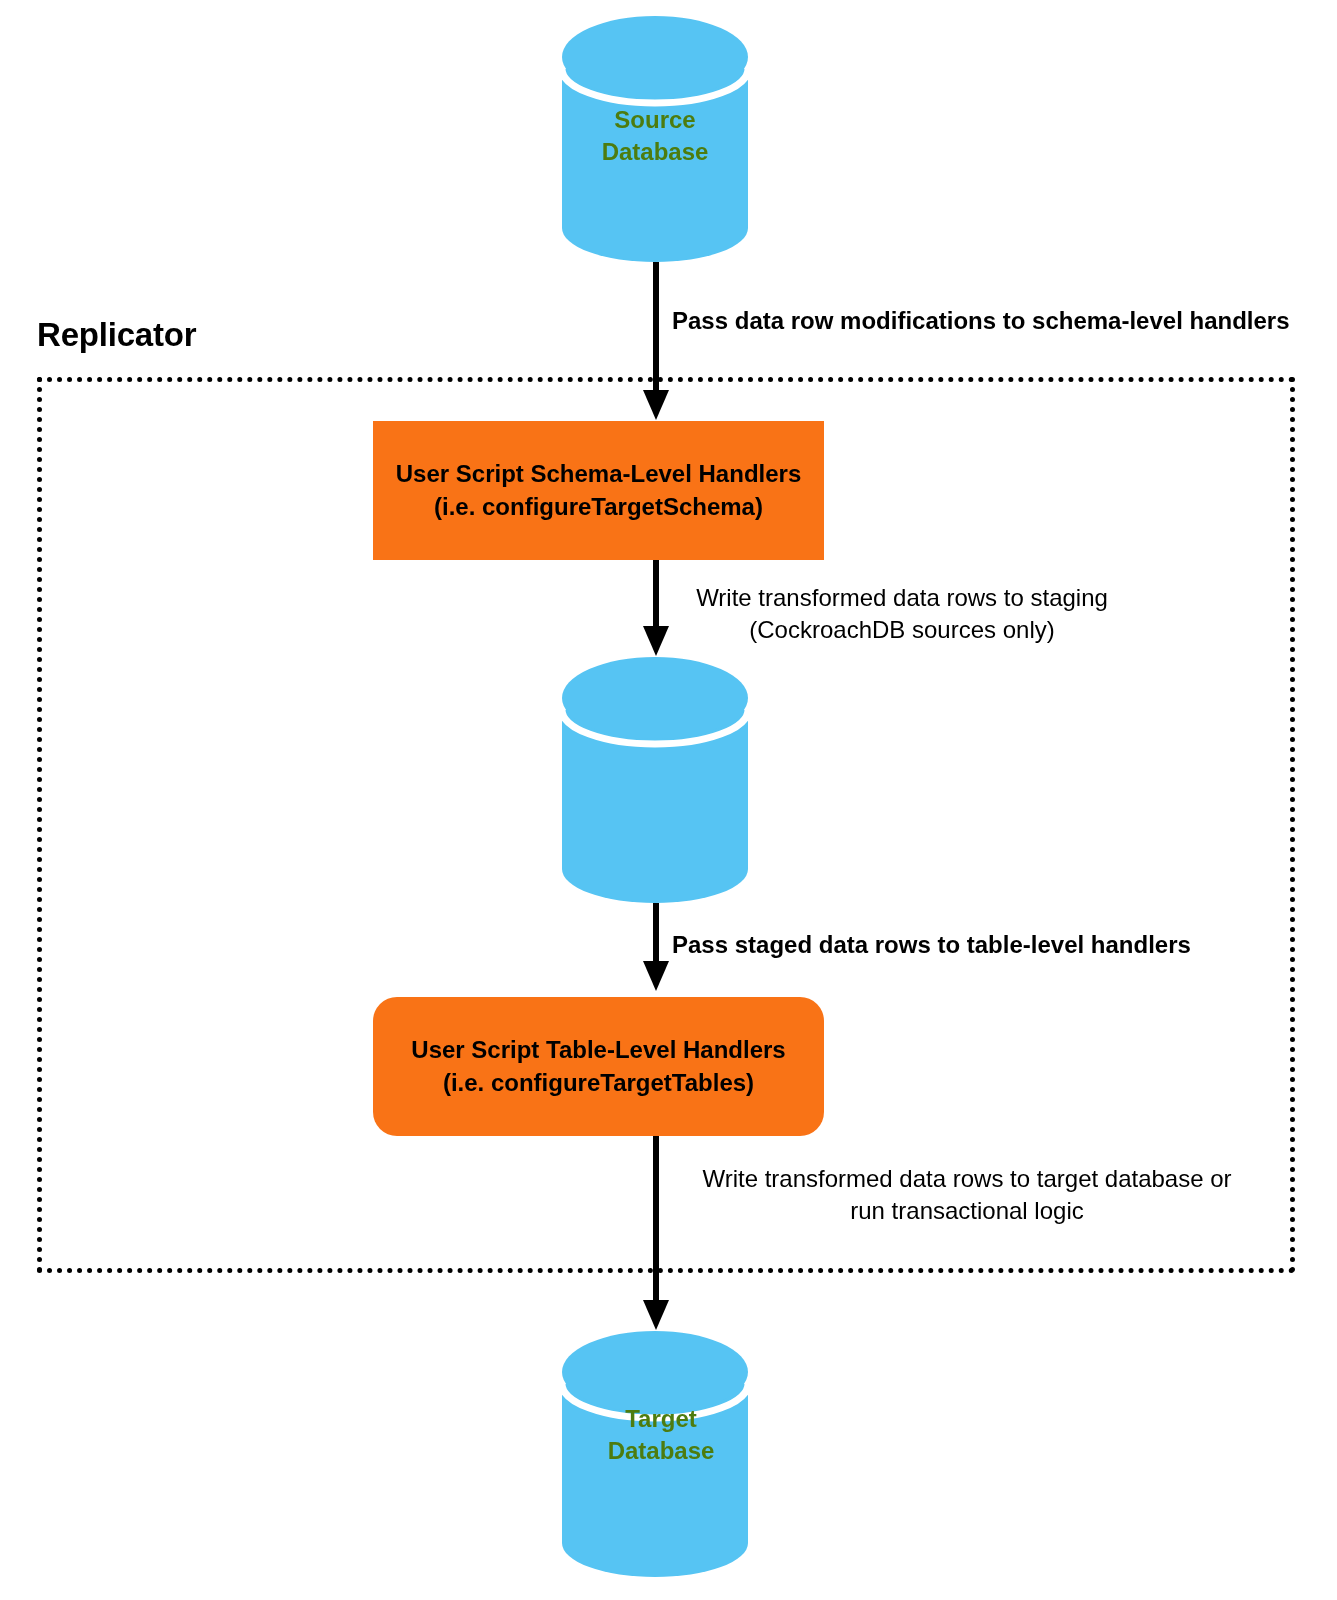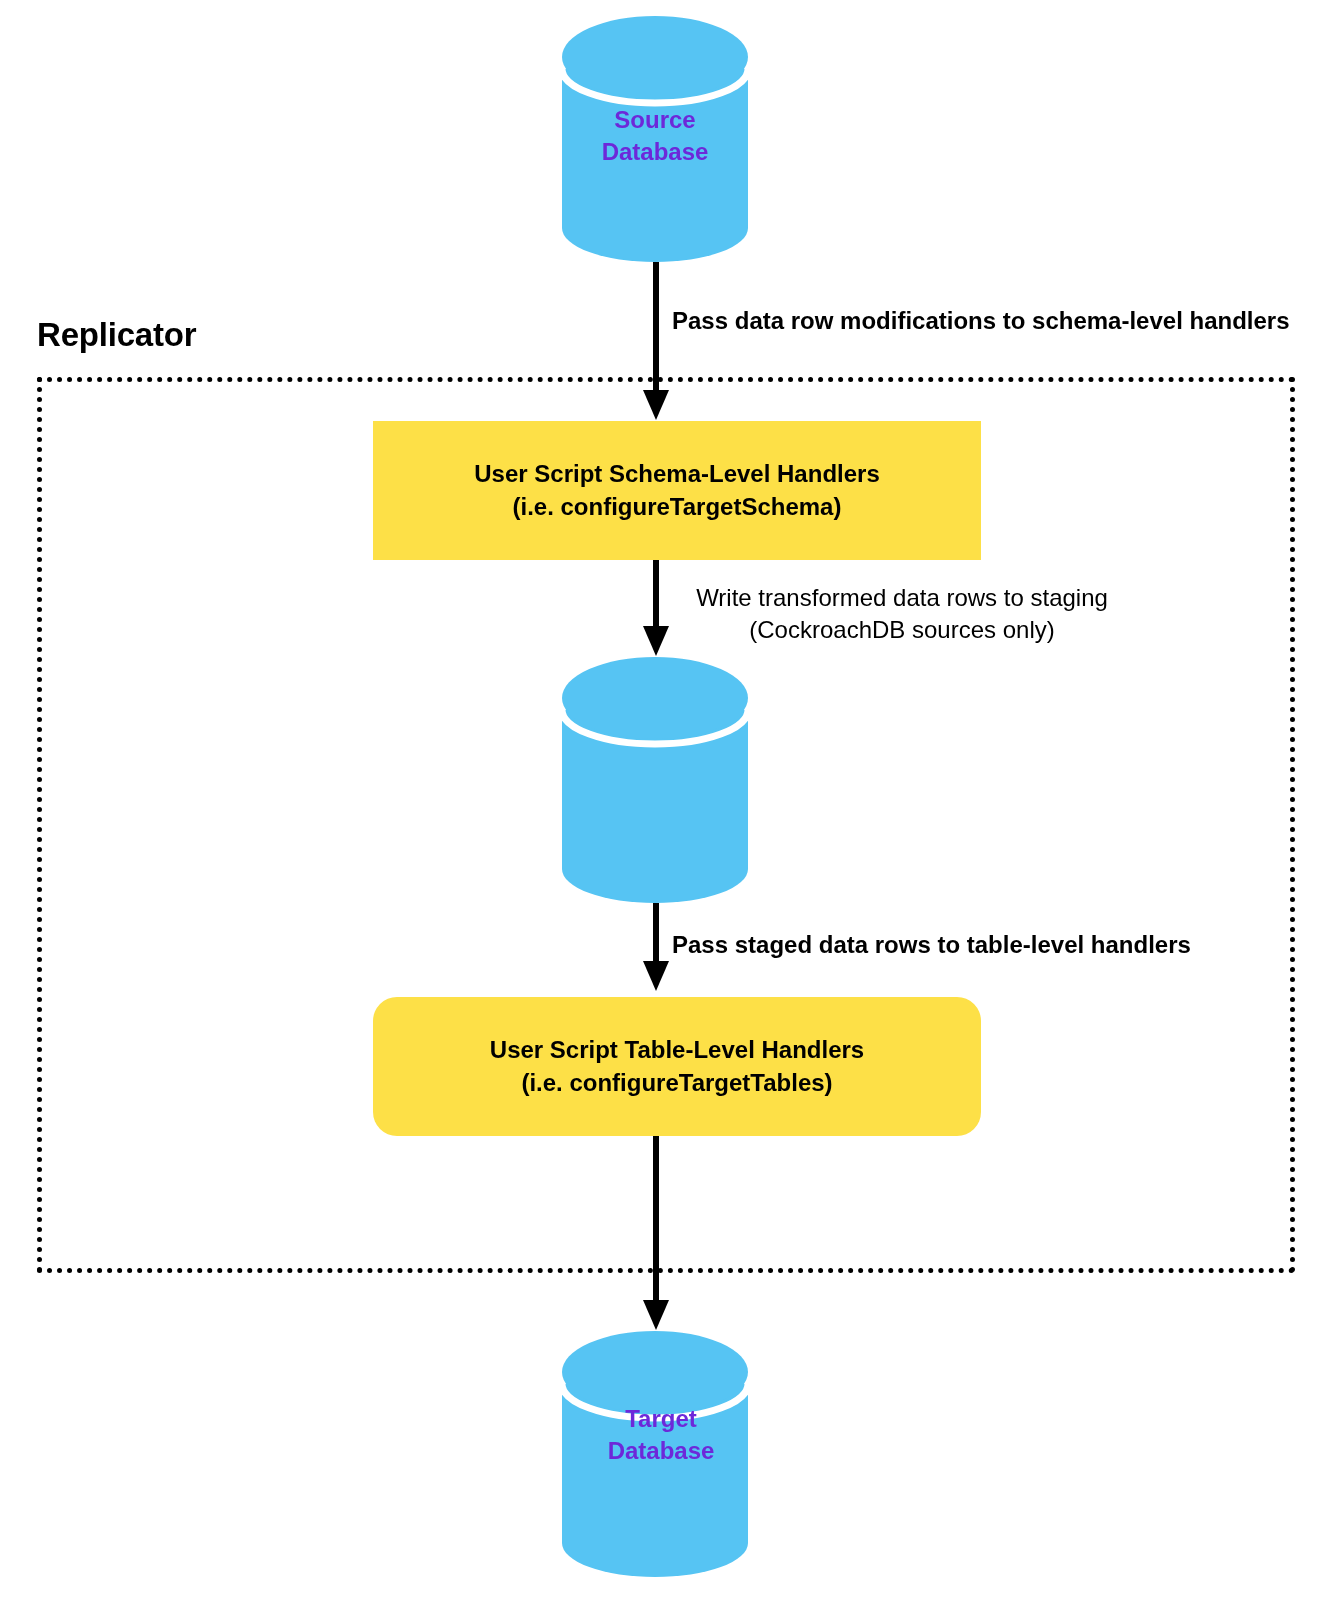--- a/index.html
+++ b/index.html
@@ -46,29 +46,29 @@
   }
   .cyl-svg { display: block; }
   .cyl-label {
     position: absolute;
     left: 0;
     width: 100%;
     text-align: center;
     font-size: 24px;
     font-weight: bold;
     line-height: 1.33;
-    color: #6d28d9;
+    color: #4d7c0f;
     white-space: pre-line;
   }
 
   
   .proc-box {
-    width: 608px;
+    width: 451px;
     height: 139px;
-    background: #fde047;
+    background: #f97316;
     display: flex;
     align-items: center;
     justify-content: center;
     text-align: center;
     font-size: 24px;
     font-weight: bold;
     line-height: 1.36;
     white-space: pre-line;
     color: #000000;
   }
@@ -135,20 +135,22 @@
   </svg>
   <div class="abs edge-label left-aligned" style="left:672px; top:929px; width:600px;">Pass staged data rows to table-level handlers</div>
 
   <div class="abs proc-box" style="left:373px; top:997px;border-radius:24px;">User Script Table-Level Handlers
 (i.e. configureTargetTables)</div>
 
   <svg class="abs arrow-svg" style="left:640px; top:1136px;" width="32" height="196" viewBox="0 0 32 196">
     <line x1="16" y1="0" x2="16" y2="176" stroke="#000000" stroke-width="6"></line>
     <polygon points="16,194 3,164 29,164" fill="#000000"></polygon>
   </svg>
+  <div class="abs edge-label centered" style="left:672px; top:1163px; width:590px;">Write transformed data rows to target database or
+run transactional logic</div>
 
   <div class="abs cylinder" style="left:562px; top:1331px;">
     <svg class="cyl-svg" width="186" height="246" viewBox="0 0 186 246">
       <path d="M0,53 L0,212 A93,34 0 0 0 186,212 L186,53 Z" fill="#56c4f3"></path>
       <ellipse cx="93" cy="41" rx="93" ry="41" fill="#56c4f3"></ellipse>
       <path d="M0,53 A93,34 0 0 0 186,53" fill="none" stroke="#ffffff" stroke-width="7"></path>
     </svg>
     <div class="cyl-label" style="top:72px;padding-left:6px;">Target
 Database</div>
   </div>

